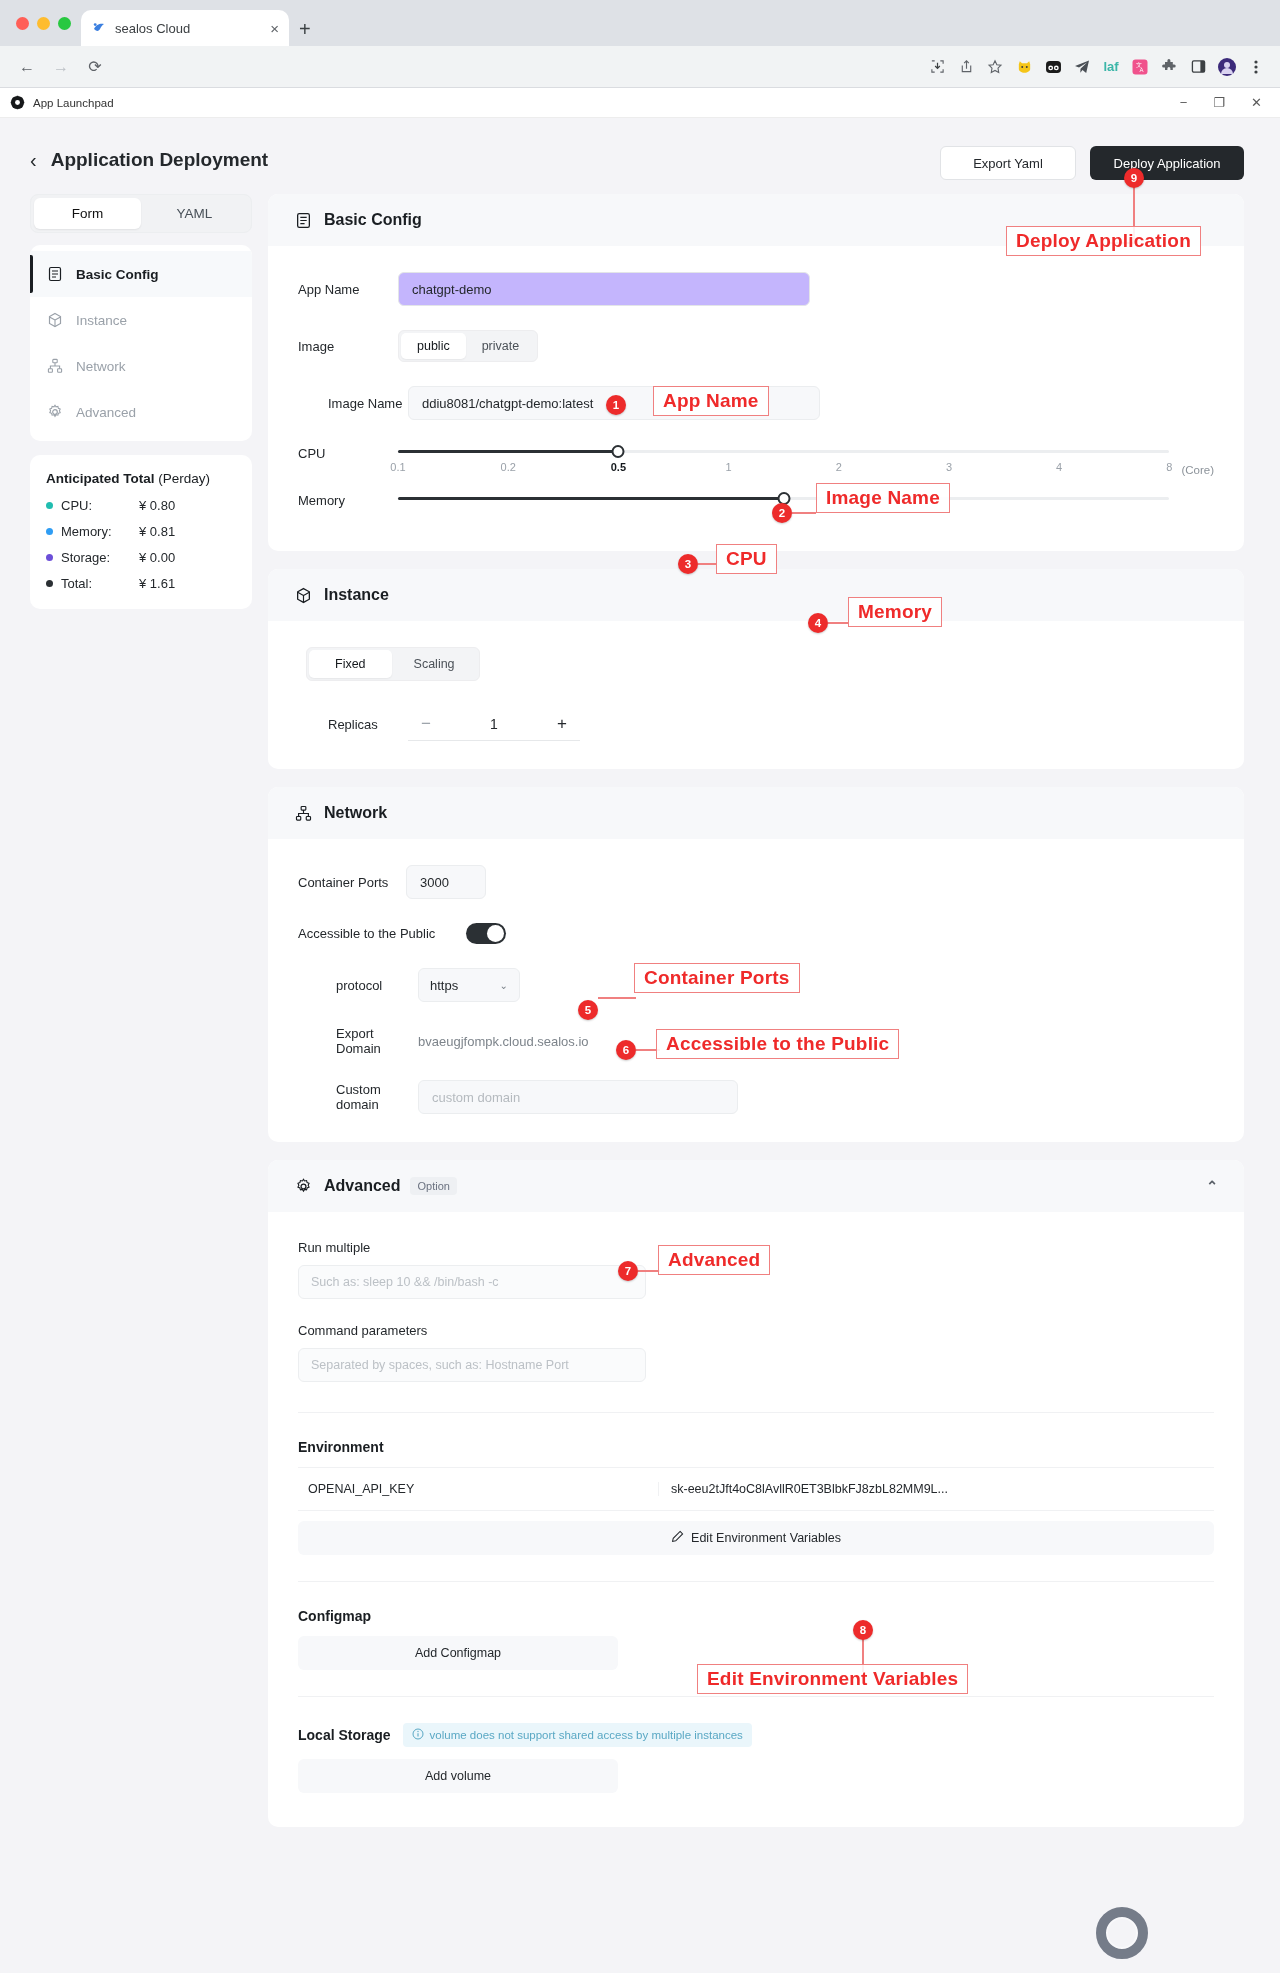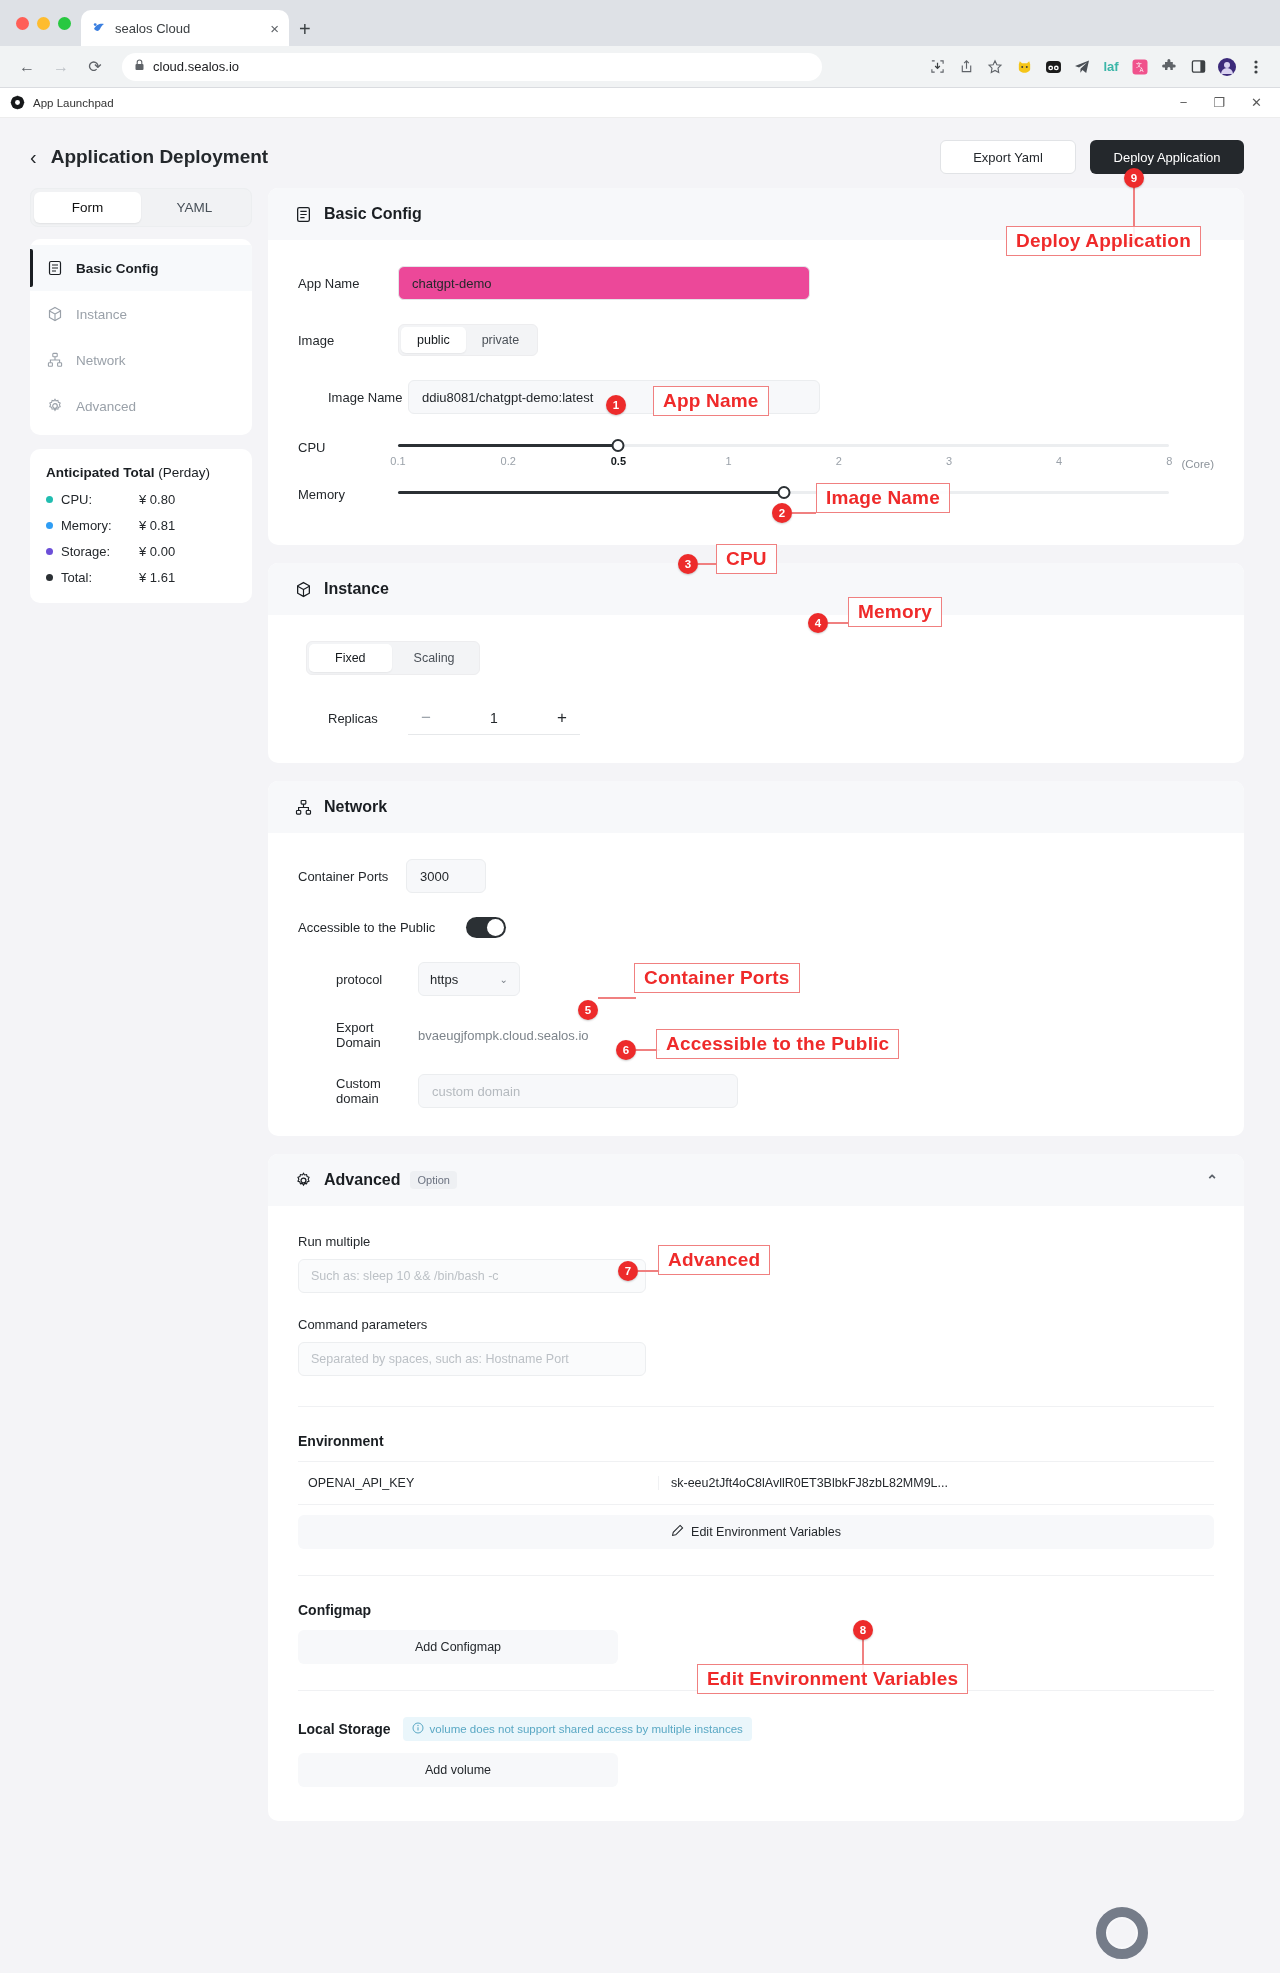--- a/index.html
+++ b/index.html
@@ -57,21 +57,21 @@
   .app-bar-icon { width: 15px; height: 15px; }
   .app-bar-ctrls { margin-left: auto; display: flex; align-items: center; gap: 26px; color: #5a5a5a; font-size: 13px; padding-right: 8px; }
   .app-bar-ctrls span { cursor: pointer; }
 
   
   .page { background: #f4f4f7; height: calc(1973px - 46px - 42px - 30px); position: relative; overflow: hidden; }
 
   .page-header { display: flex; align-items: center; padding: 22px 36px 14px 30px; }
   .back-chevron { font-size: 20px; color: #24282c; margin-right: 14px; cursor: pointer; line-height: 1; }
   .page-title { font-size: 19px; font-weight: 600; color: #24282c; }
-  .header-actions { margin-left: auto; display: flex; gap: 14px; align-items: flex-start; }
+  .header-actions { margin-left: auto; display: flex; gap: 14px; align-items: flex-start; margin-top: 6px; }
   .btn-outline {
     background: #fff; border: 1px solid #e1e3e6; border-radius: 6px;
     padding: 0 22px; height: 34px; font-size: 13px; color: #24282c; cursor: pointer;
     display: flex; align-items: center; justify-content: center; min-width: 136px;
   }
   .btn-dark {
     background: #24282c; border: none; border-radius: 6px;
     padding: 0 18px; height: 34px; font-size: 13px; color: #fff; cursor: pointer;
     display: flex; align-items: center; justify-content: center; position: relative; min-width: 154px;
   }
@@ -127,21 +127,21 @@
   }
   .card-body { padding: 26px 30px 28px; }
 
   .frow { display: flex; align-items: center; margin-bottom: 24px; }
   .frow:last-child { margin-bottom: 0; }
   .flabel { width: 100px; flex: 0 0 100px; font-size: 13px; color: #24282c; }
   .flabel.indent { width: 110px; flex: 0 0 110px; padding-left: 30px; }
   .finput {
     border: 1px solid #e3e5e8; border-radius: 6px; height: 34px; width: 412px;
     display: flex; align-items: center; padding: 0 13px; font-size: 13px; color: #24282c;
-    background: #ec4899; cursor: text;
+    background: #c4b5fd; cursor: text;
   }
   .finput.filled { background: #f7f8fa; border-color: #ebedef; }
   .finput.small { width: 80px; background: #f7f8fa; border-color: #ebedef; }
   .finput.ph { color: #b5babf; }
 
   .seg { display: inline-flex; background: #f3f4f6; border-radius: 6px; padding: 2px; border: 1px solid #ededef; }
   .seg .s { font-size: 12.5px; padding: 6px 16px; border-radius: 5px; color: #4b5158; cursor: pointer; }
   .seg .s.active { background: #fff; color: #14181c; box-shadow: 0 1px 2px rgba(0,0,0,.06); }
 
   
@@ -242,29 +242,20 @@
     <span class="tab-title">sealos Cloud</span>
     <span class="tab-close">×</span>
   </div>
   <span class="new-tab">+</span>
 </div>
 
 <div class="browser-toolbar">
   <span class="nav-btn">←</span>
   <span class="nav-btn disabled">→</span>
   <span class="nav-btn">⟳</span>
-  <div class="omnibox">
-    <span>
-      <svg width="11" height="12" viewBox="0 0 11 12">
-          <rect x="1.5" y="5" width="8" height="6" rx="1" fill="#5f6368"></rect>
-          <path d="M3.2 5V3.3a2.3 2.3 0 014.6 0V5" stroke="#5f6368" stroke-width="1.1" fill="none"></path>
-        </svg>
-    </span>
-    <span class="omni-url">cloud.sealos.io</span>
-  </div>
   <div class="toolbar-right">
     <span class="tb-icon">
       <svg width="15" height="15" viewBox="0 0 16 16">
           <path d="M2 2h3M11 2h3v3M2 11v3h3M14 11v3h-3" stroke="#5f6368" stroke-width="1.2" fill="none"></path>
           <path d="M8 4v6M5.5 7.5L8 10l2.5-2.5" stroke="#3c4043" stroke-width="1.3" fill="none"></path>
         </svg>
     </span>
     <span class="tb-icon">
       <svg width="15" height="15" viewBox="0 0 16 16">
           <path d="M3.5 7v6.5h9V7" stroke="#5f6368" stroke-width="1.2" fill="none"></path>

